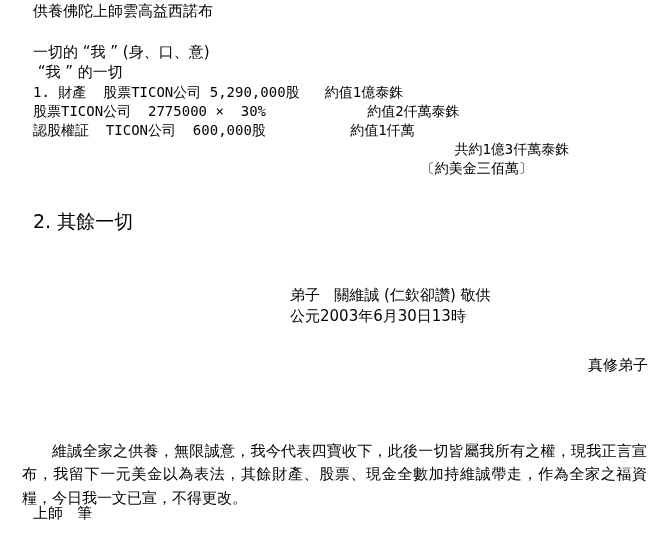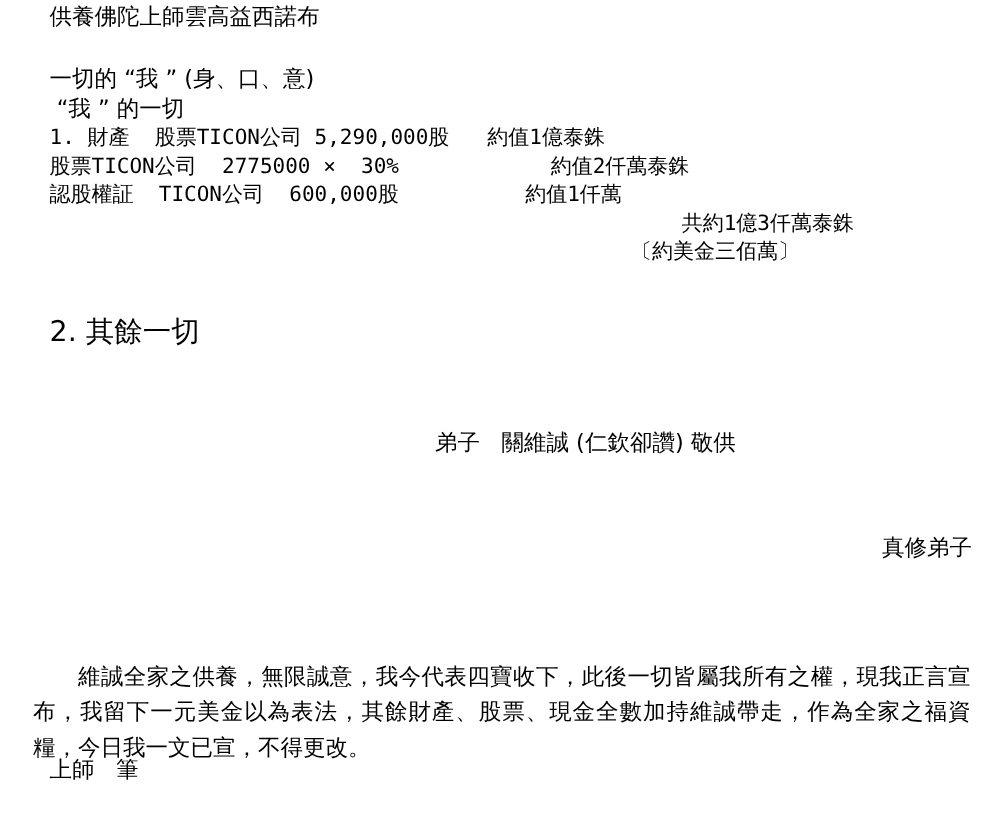--- a/index.html
+++ b/index.html
@@ -104,20 +104,21 @@
     <div class="line mono">股票TICON公司  2775000 ×  30%            約值2仟萬泰銖</div>
     <div class="line mono">認股權証  TICON公司  600,000股          約值1仟萬</div>
     <div class="line mono">                                                  共約1億3仟萬泰銖</div>
     <div class="line mono">                                              〔約美金三佰萬〕</div>
   </div>
 
   <div class="item2 line">2. 其餘一切</div>
 
   <div class="sig">
     <div class="line">弟子   關維誠 (仁欽卻讚) 敬供</div>
+    <div class="line">公元2003年6月30日13時</div>
   </div>
 
   <div class="blk-body">
     <div class="line">真修弟子</div>
   </div>
 
   <div class="para">維誠全家之供養，無限誠意，我今代表四寶收下，此後一切皆屬我所有之權，現我正言宣布，我留下一元美金以為表法，其餘財產、股票、現金全數加持維誠帶走，作為全家之福資糧，今日我一文已宣，不得更改。</div>
 
   <div class="closing">上師   筆</div>
 

